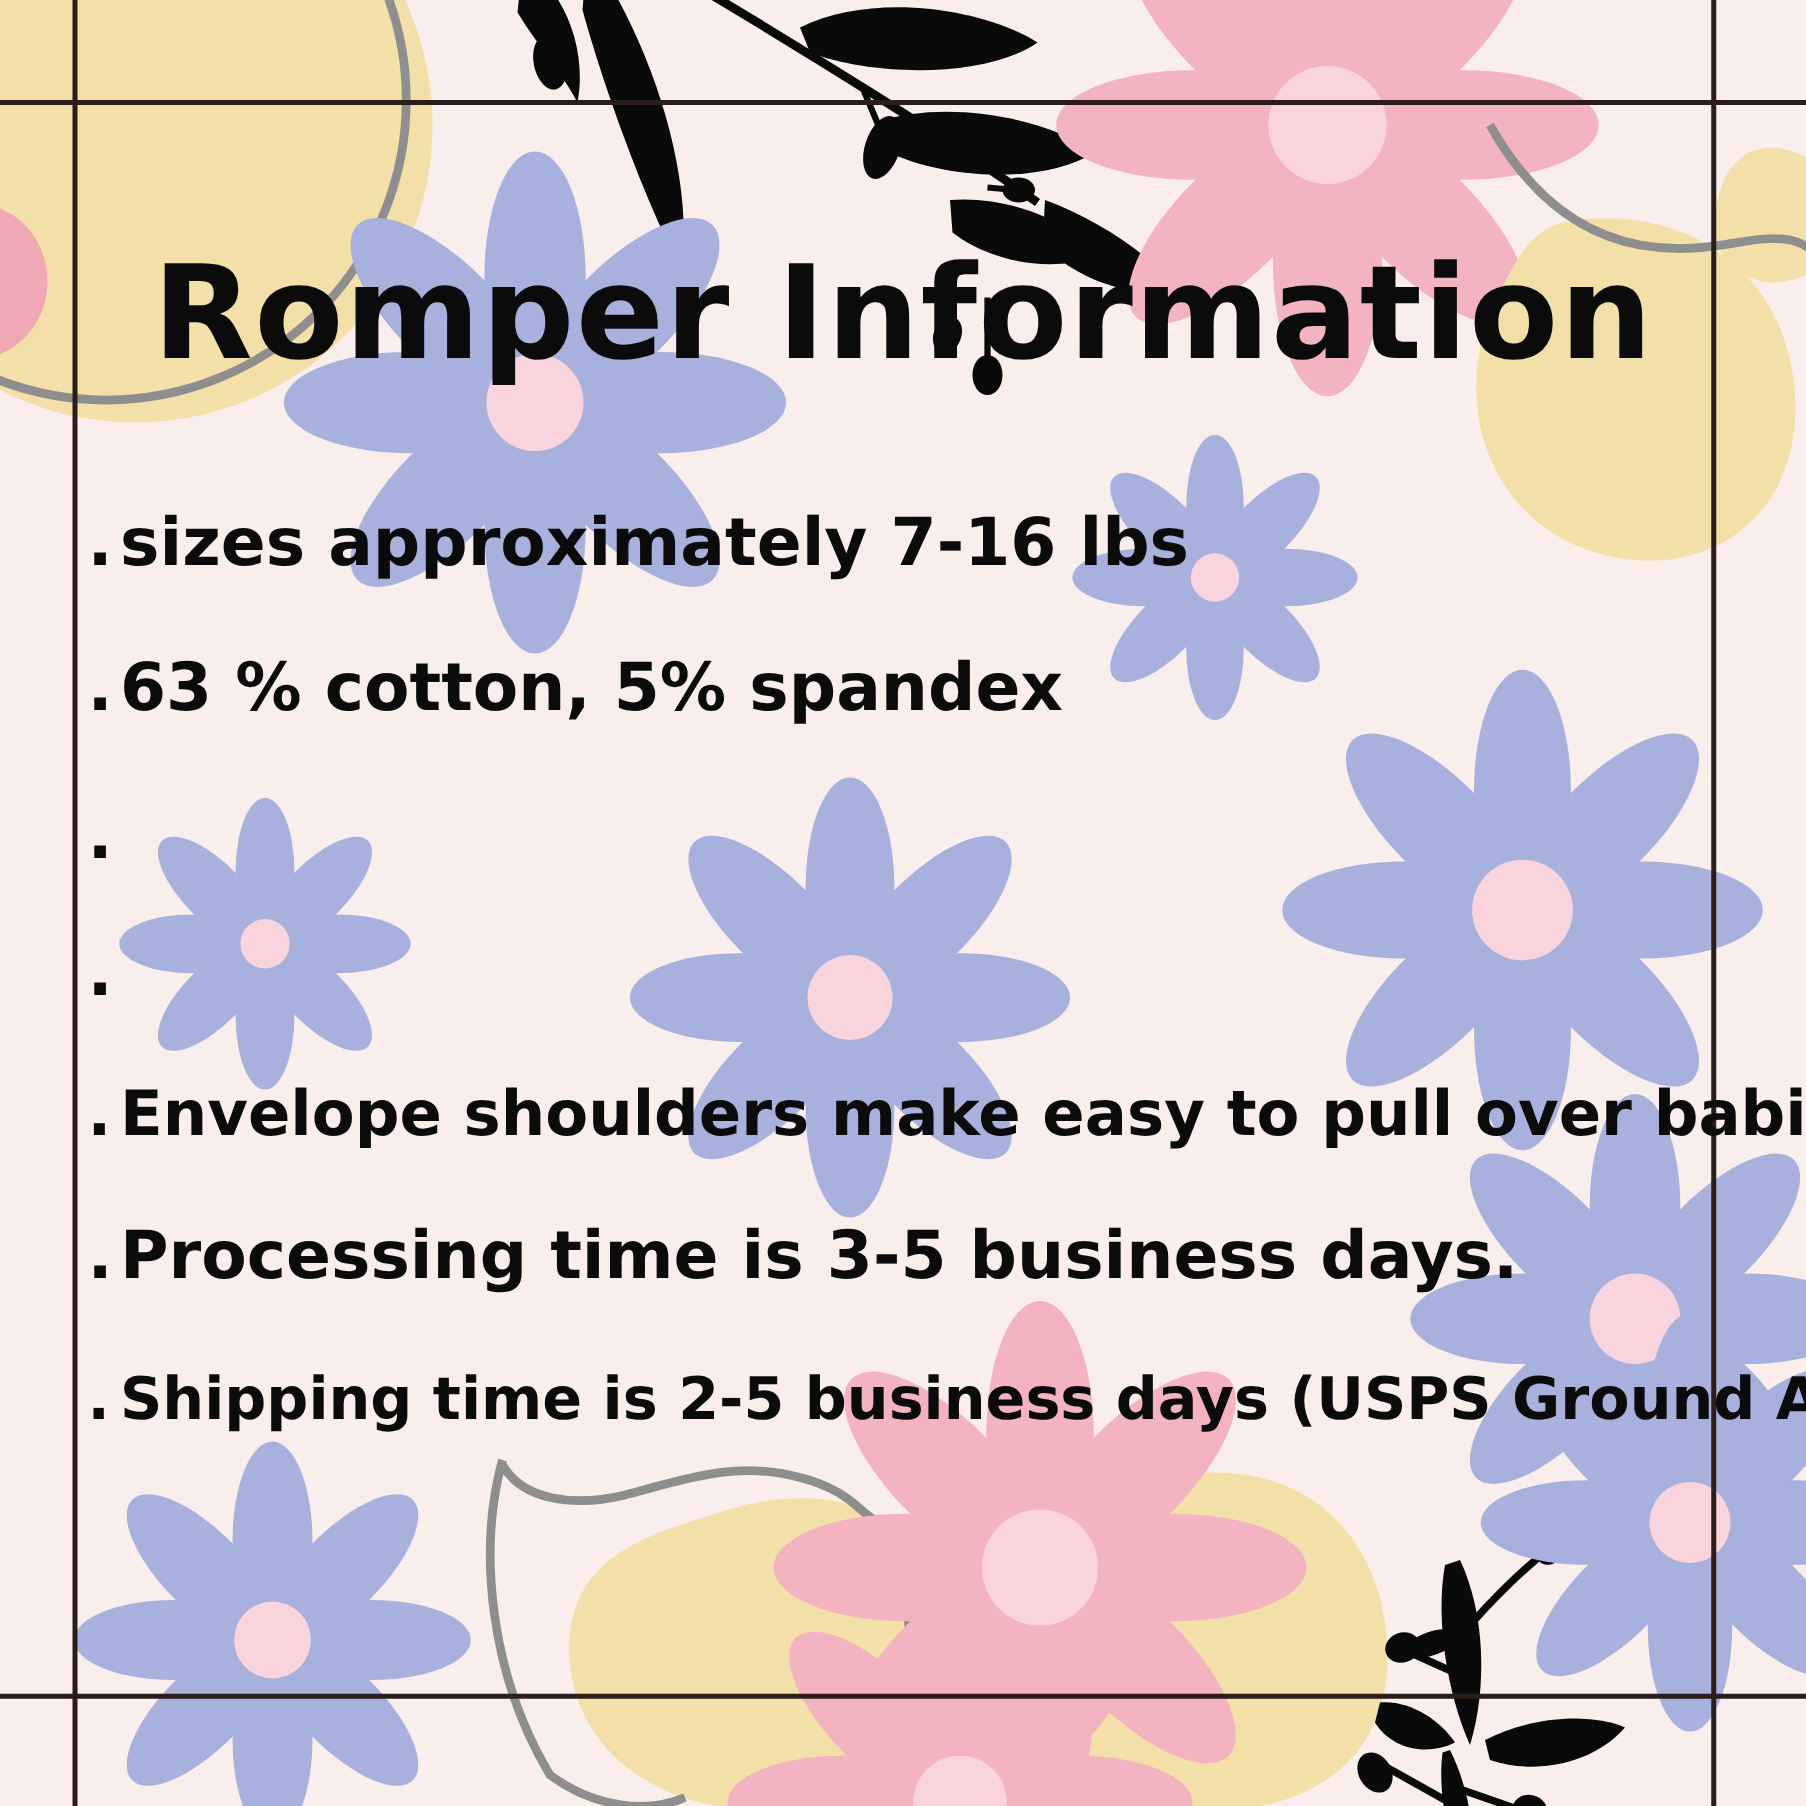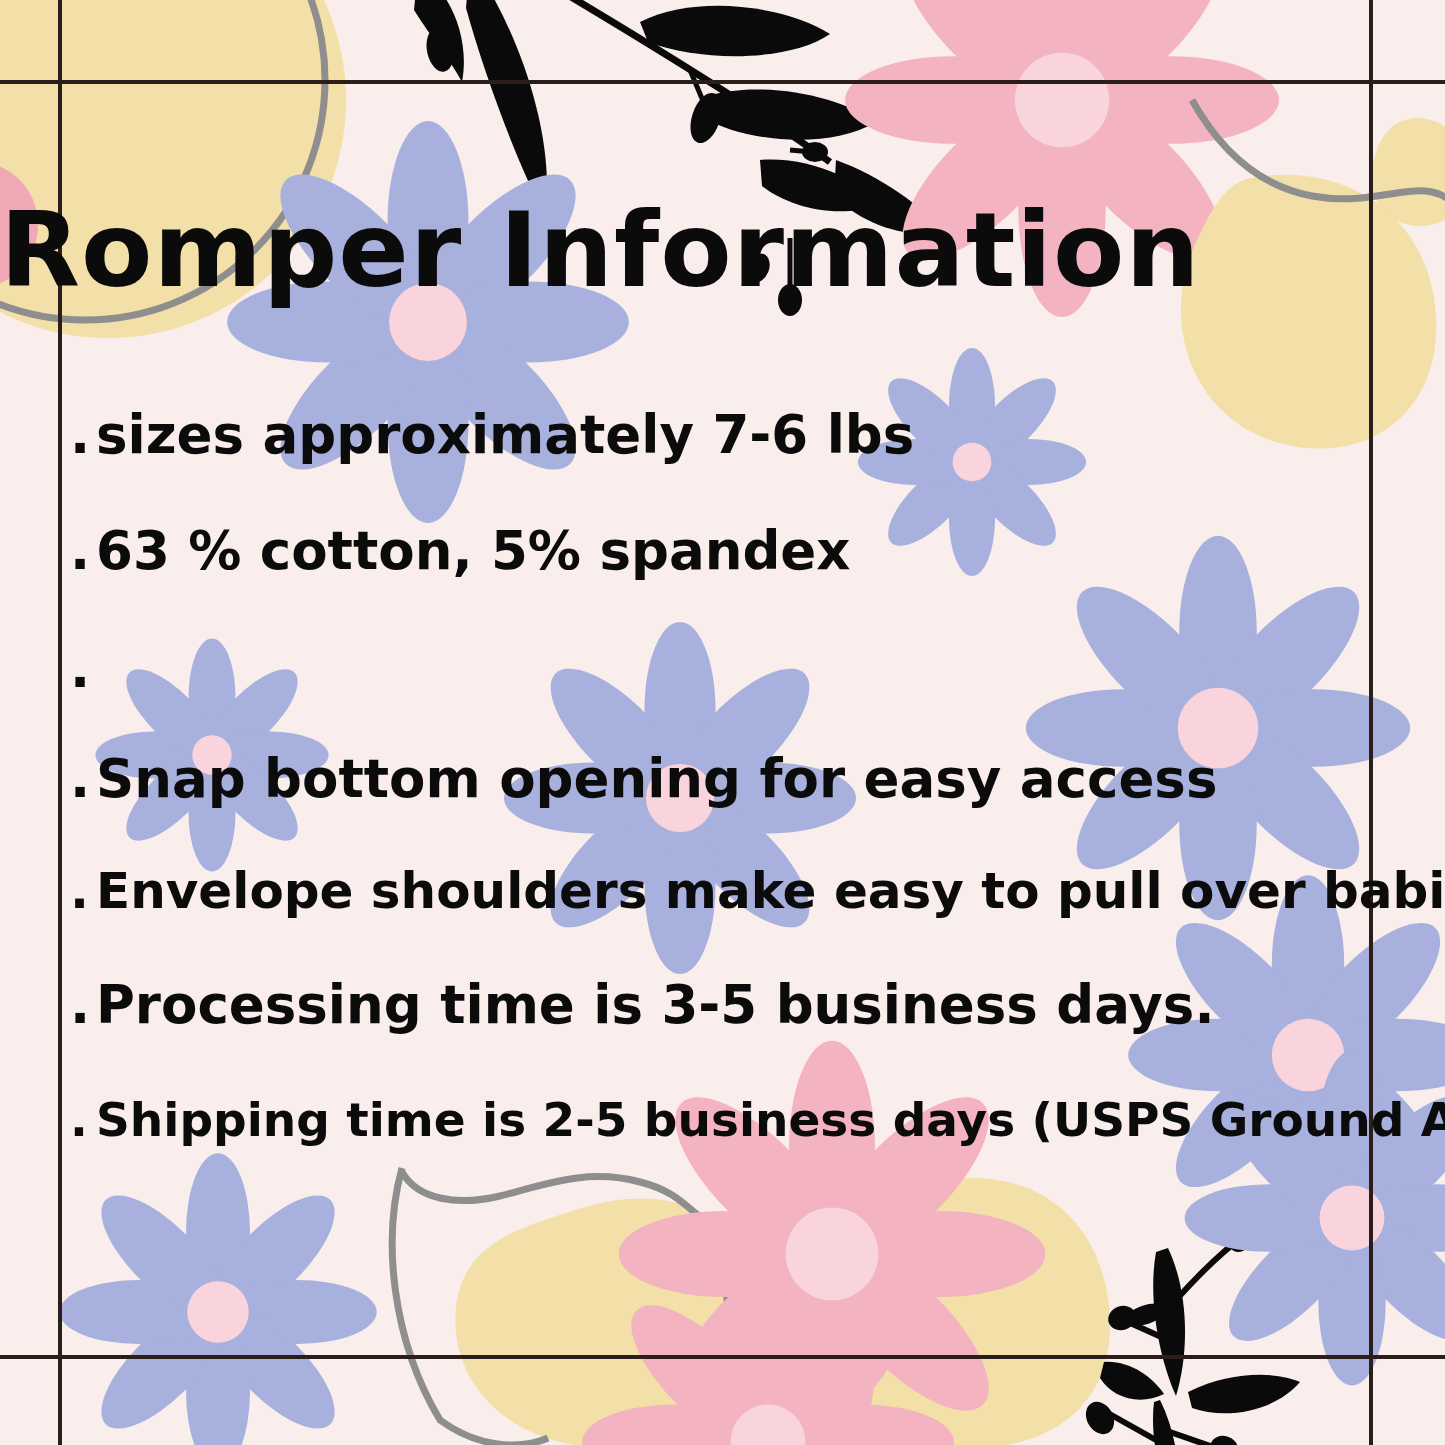--- a/index.html
+++ b/index.html
@@ -43,21 +43,21 @@
   #content {
     position: absolute;
     inset: 0;
     z-index: 10;
   }
   #page-title {
     position: absolute;
     left: 0;
     right: 0;
     top: 196px;
-    text-align: left;
+    text-align: center;
     font-family: "DejaVu Sans", sans-serif;
     font-weight: 700;
     font-size: 104px;
     line-height: 1.05;
     letter-spacing: 1px;
     color: #0b0b0b;
     white-space: nowrap;
   }
   #bullet-list {
     position: absolute;
@@ -227,32 +227,31 @@
   <div class="frame-line frame-v" id="frame-right"></div>
   <div class="frame-line frame-h" id="frame-top"></div>
   <div class="frame-line frame-h" id="frame-bottom"></div>
 
   <div id="content">
     <div id="page-title">Romper Information</div>
 
     <ul id="bullet-list">
       <li class="bullet-row r0">
         <span class="bullet-mark">.</span>
-        <span class="bullet-text">sizes approximately 7-6 lbs</span>
+        <span class="bullet-text">sizes approximately 7-16 lbs</span>
       </li>
       <li class="bullet-row r1">
         <span class="bullet-mark">.</span>
         <span class="bullet-text">63 % cotton, 5% spandex</span>
       </li>
       <li class="bullet-row r2">
         <span class="bullet-mark">.</span>
       </li>
       <li class="bullet-row r3">
         <span class="bullet-mark">.</span>
-        <span class="bullet-text">Snap bottom opening for easy access</span>
       </li>
       <li class="bullet-row r4">
         <span class="bullet-mark">.</span>
         <span class="bullet-text">Envelope shoulders make easy to pull over babies head</span>
       </li>
       <li class="bullet-row r5">
         <span class="bullet-mark">.</span>
         <span class="bullet-text">Processing time is 3-5 business days.</span>
       </li>
       <li class="bullet-row r6">

